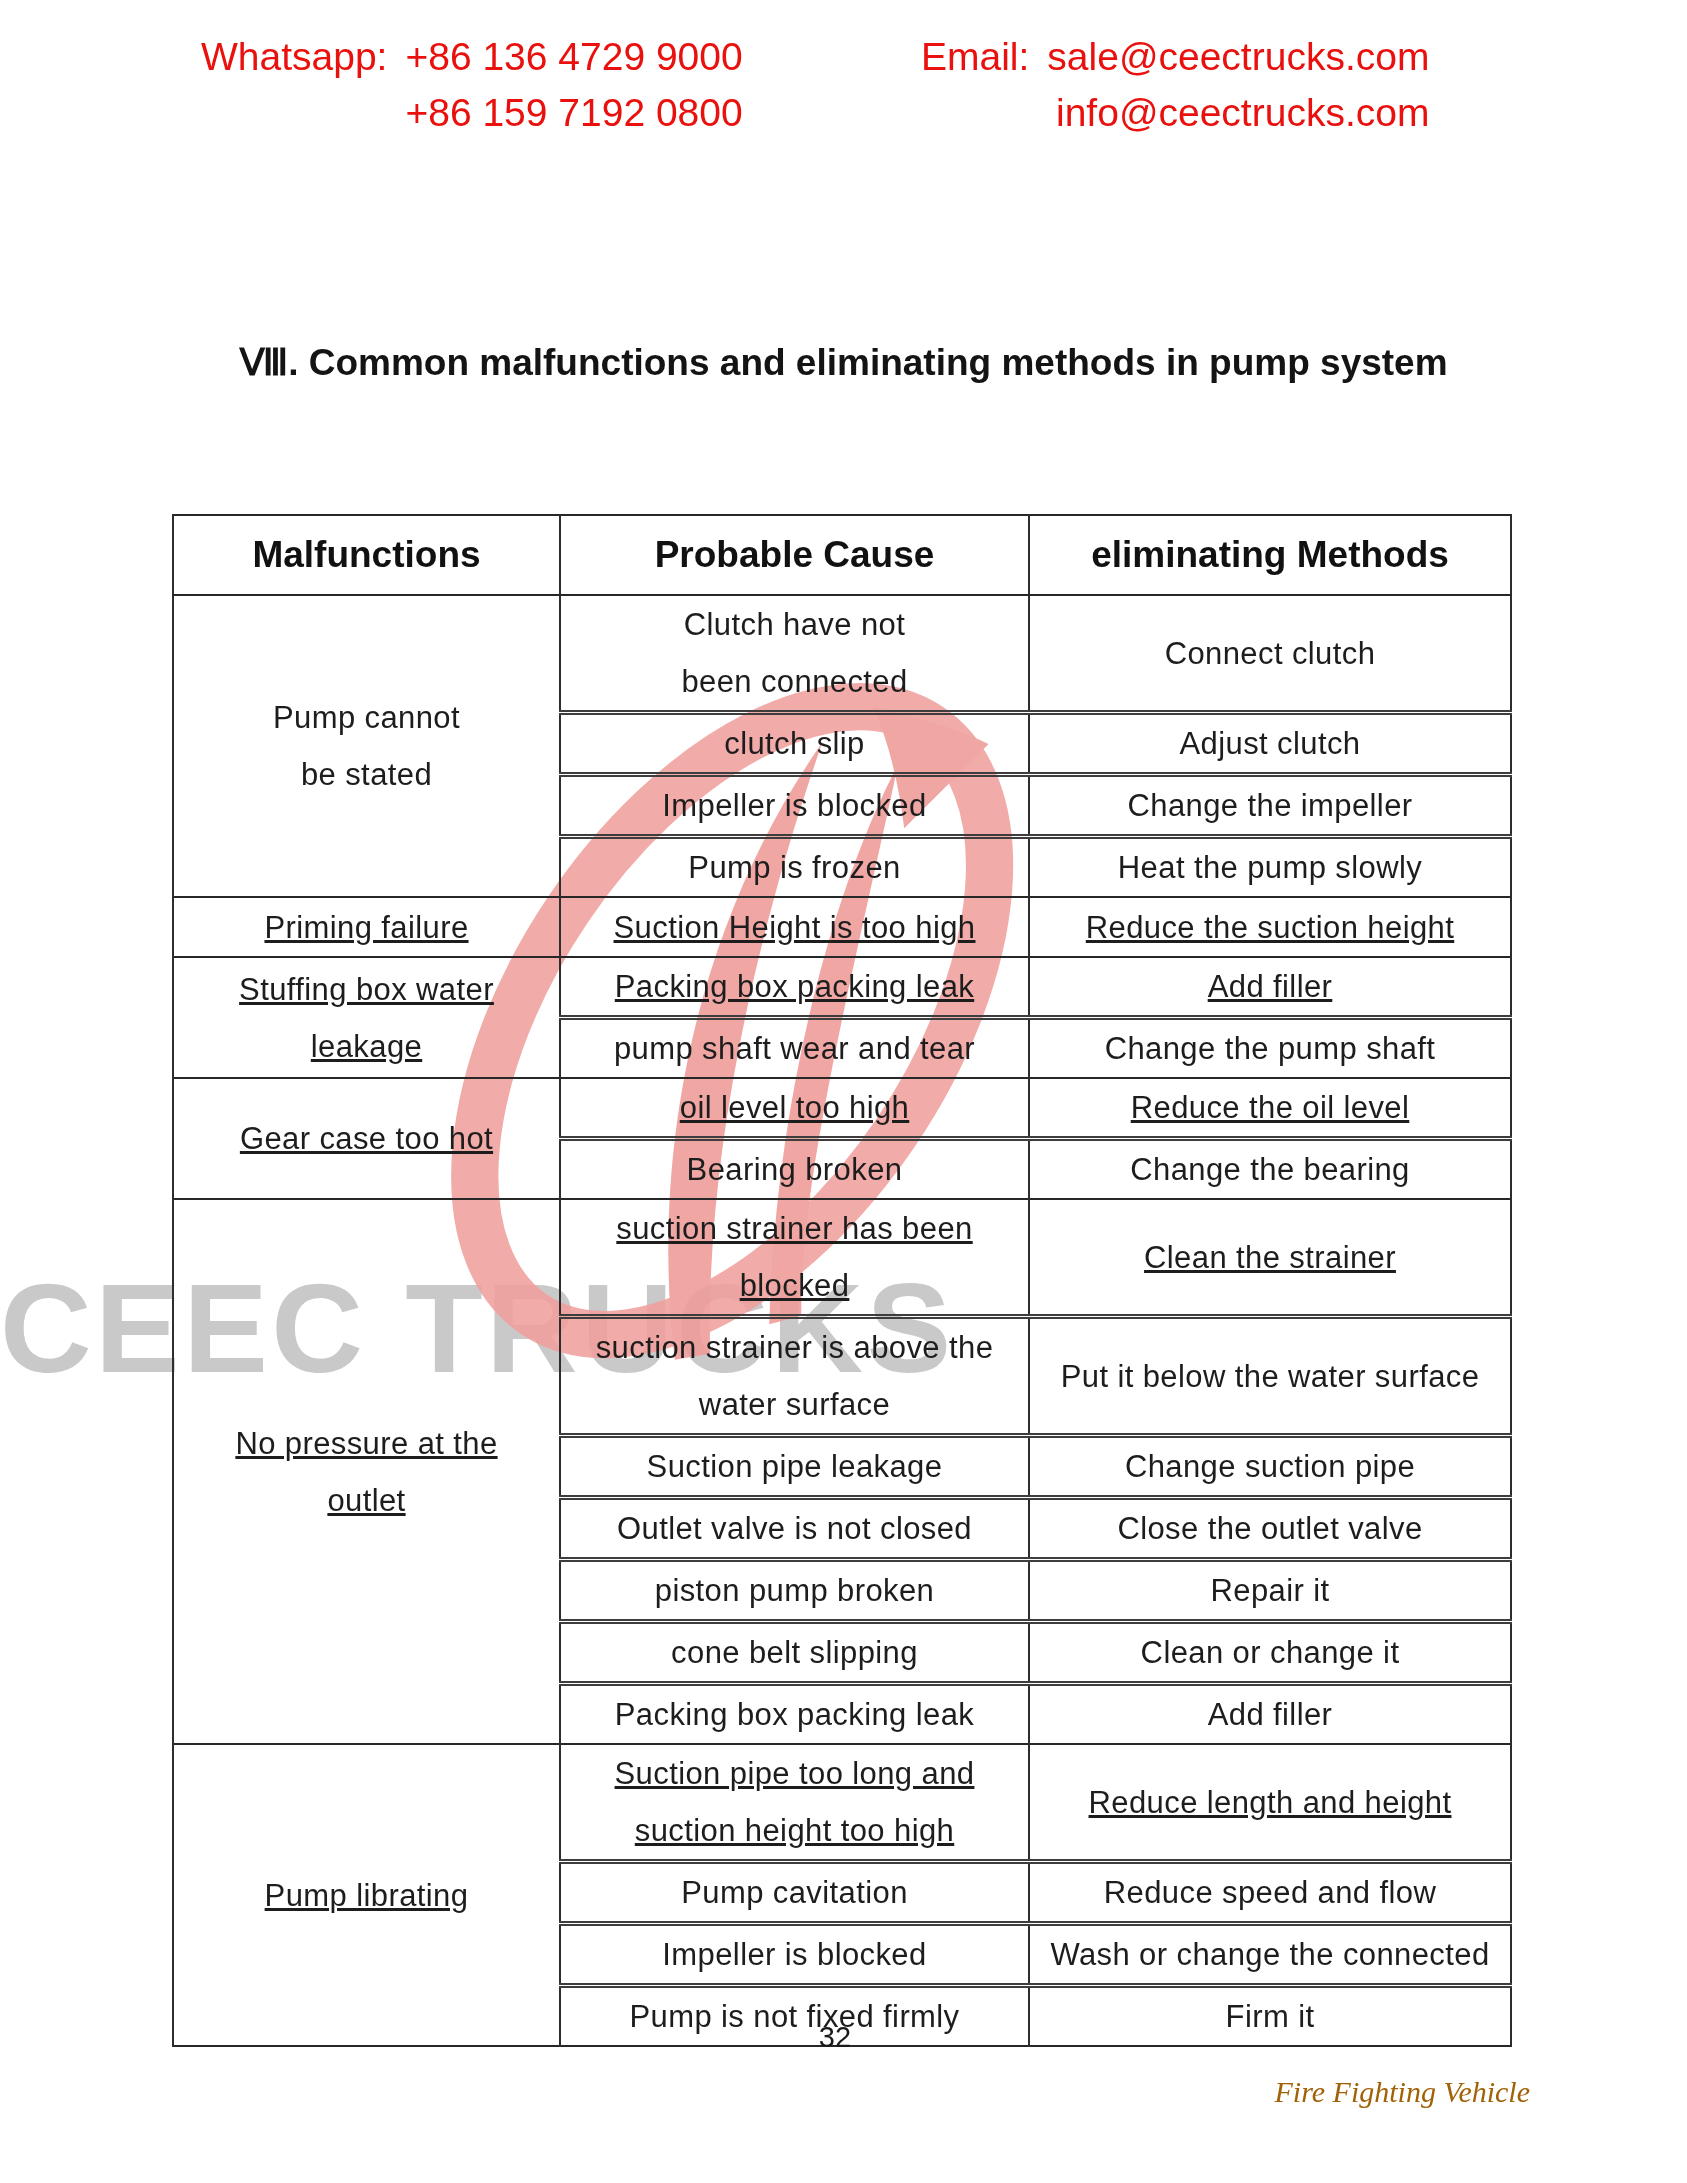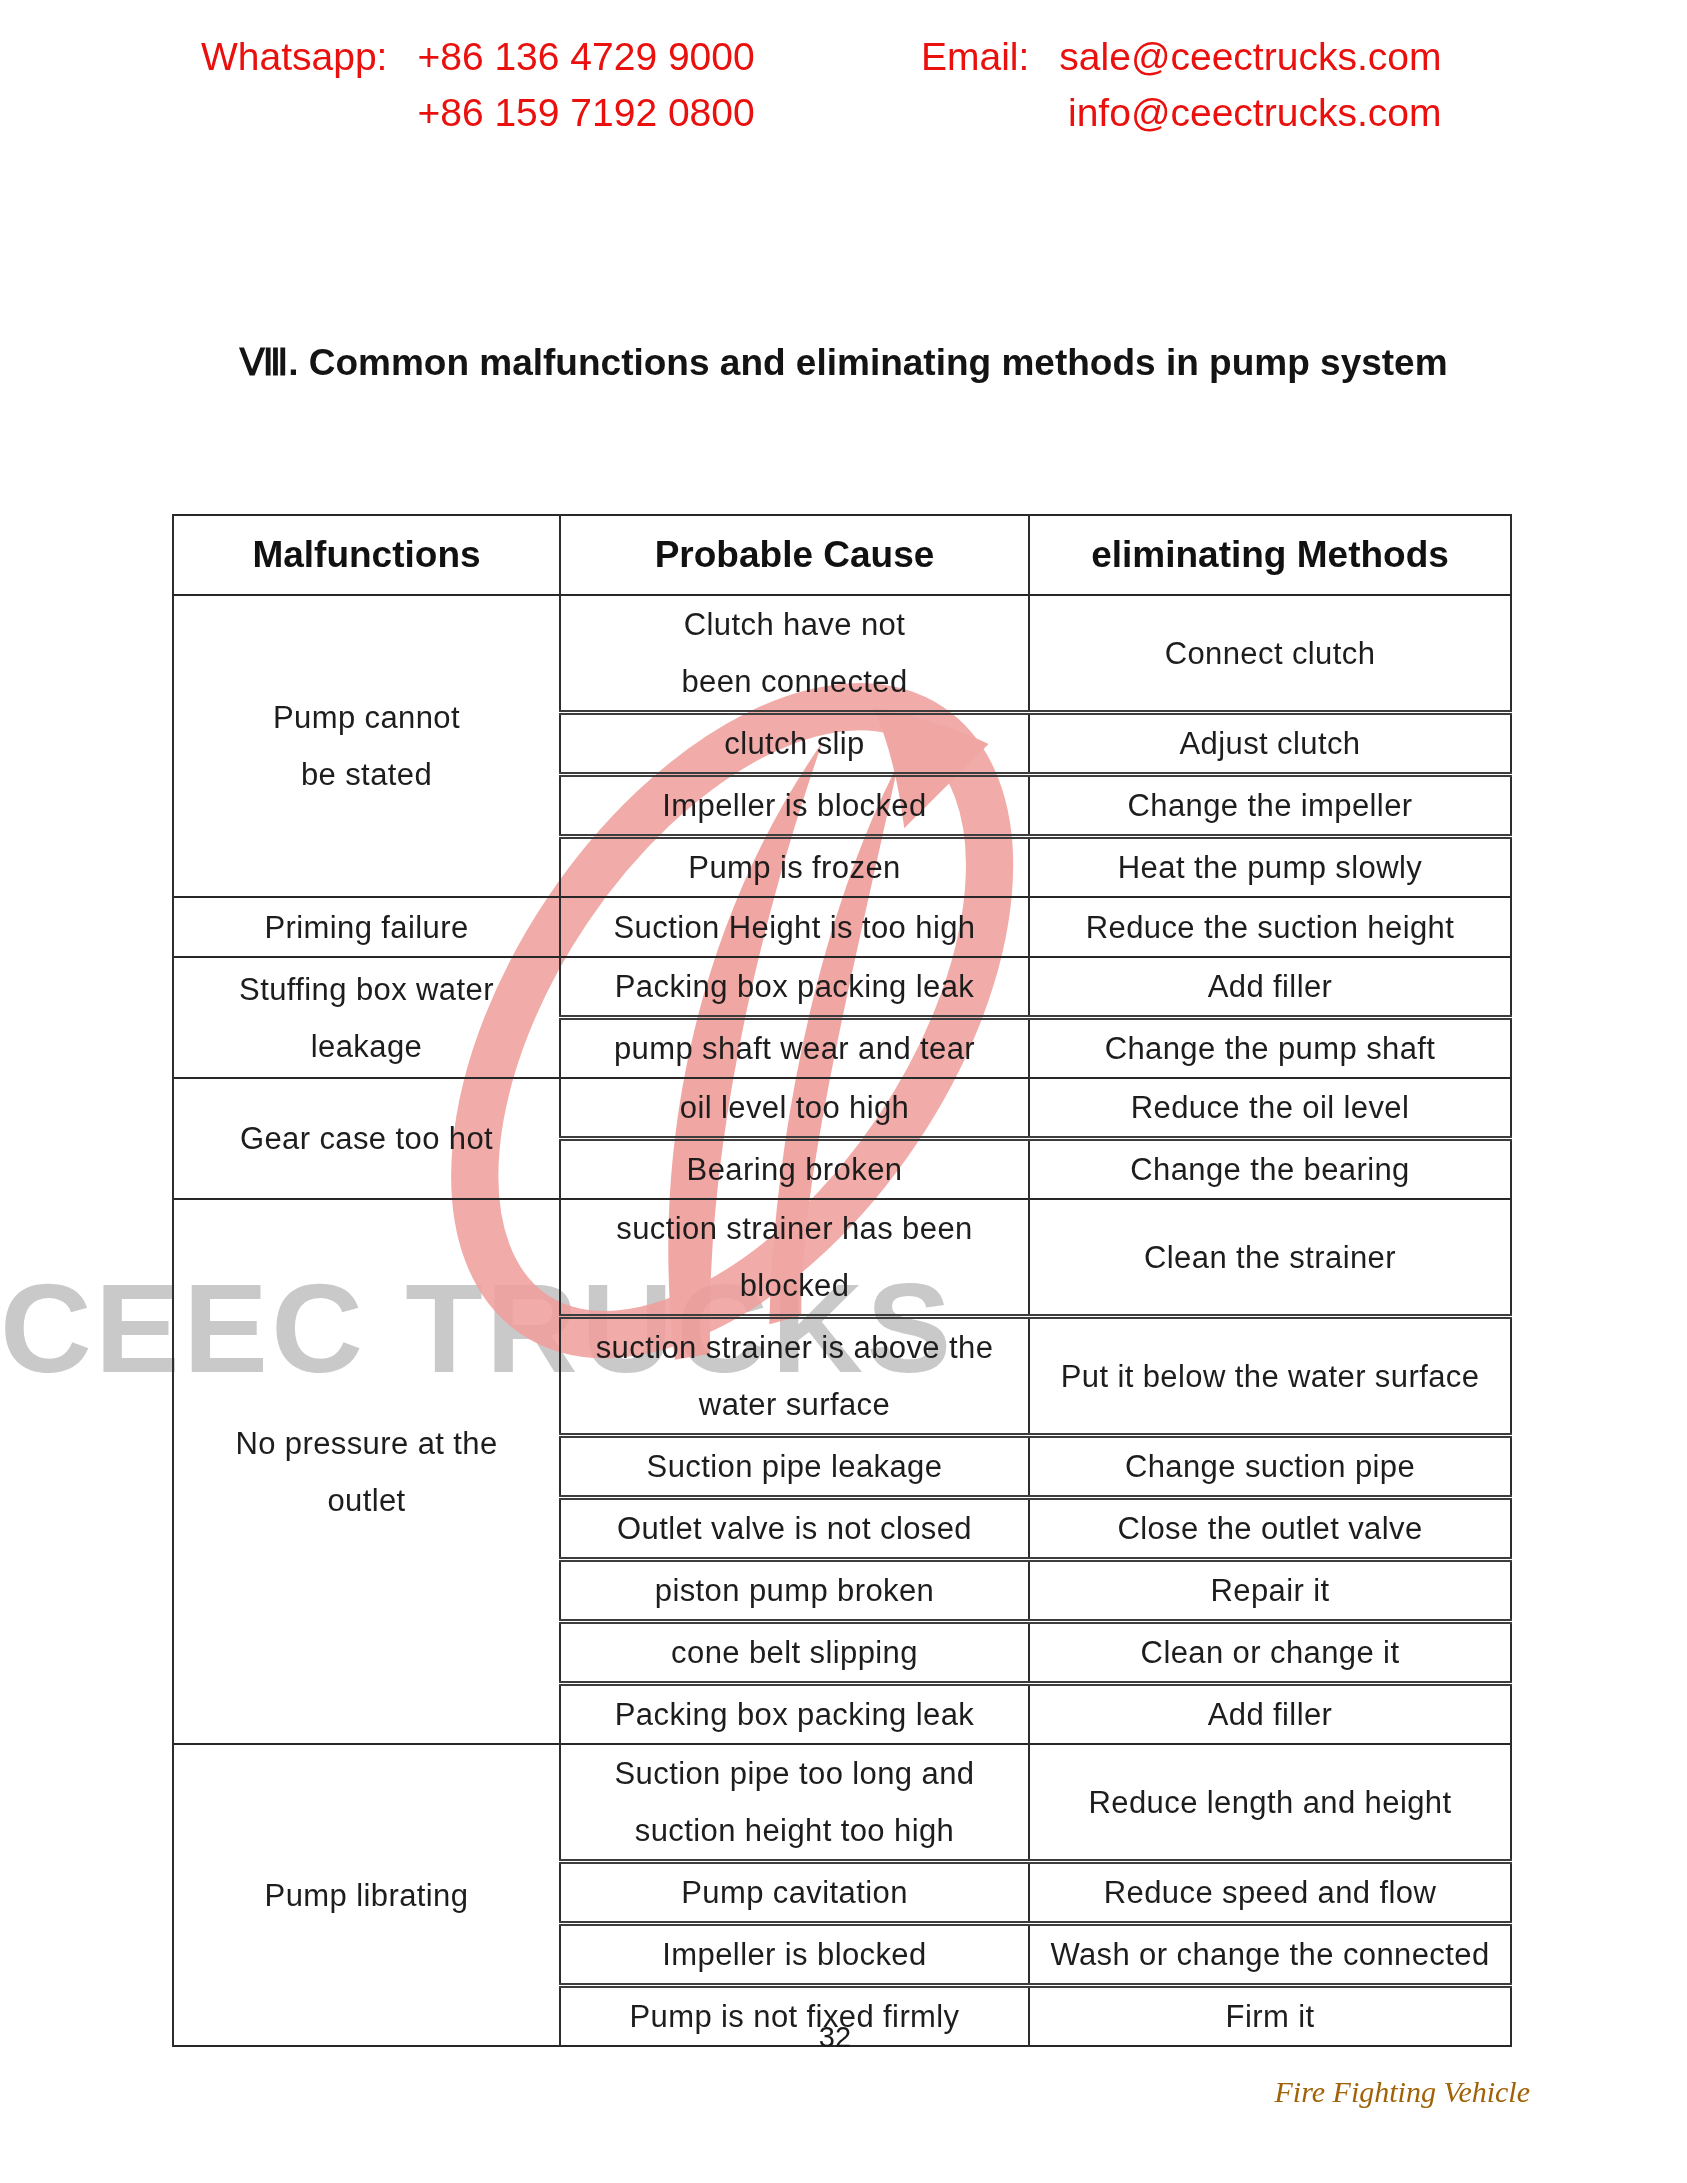--- a/index.html
+++ b/index.html
@@ -22,21 +22,21 @@
   }
   .wm-svg{position:absolute;left:0;top:0;}
 
   
   .contact{
     position:absolute;top:29px;
     color:#e9100d;
     font-size:39px;line-height:56px;
     z-index:2;
   }
-  .contact .grid{display:grid;grid-template-columns:auto auto;column-gap:30px;}
+  .contact .grid{display:grid;grid-template-columns:auto auto;column-gap:18px;}
   .contact .val{text-align:right;}
   .contact-whatsapp{left:201px;}
   .contact-email{left:921px;}
 
   
   .page-title{
     position:absolute;top:341px;left:0;right:0;
     text-align:center;
     font-size:37px;font-weight:700;color:#141414;
     z-index:2;
@@ -63,21 +63,21 @@
     text-align:center;vertical-align:middle;
     white-space:pre-line;
     padding:0 6.7px;
     letter-spacing:0.4px;
   }
   .mtable tr{height:60px;}
   .mtable, .mtable th, .mtable td{border-left:2.5px solid #2d2d2d;border-right:2.5px solid #2d2d2d;}
   .mtable{border:2.5px solid #272727;}
   .mtable thead th{border-bottom:2.5px solid #272727;}
   .mtable tr.inner-row td{border-top:5.9px double #3d3d3d;margin-left:20px;}
-  .mtable tr.group-start td{border-top:2.5px solid #272727;}
+  .mtable tr.group-start td{border-top:2.5px solid #272727;text-decoration:underline;}
 
   
   .page-number{
     position:absolute;top:2021px;left:0;right:17px;
     text-align:center;font-size:29px;color:#1a1a1a;
     z-index:2;
   }
   .doc-label{
     position:absolute;top:2075px;right:157px;
     font-family:"Liberation Serif", serif;

